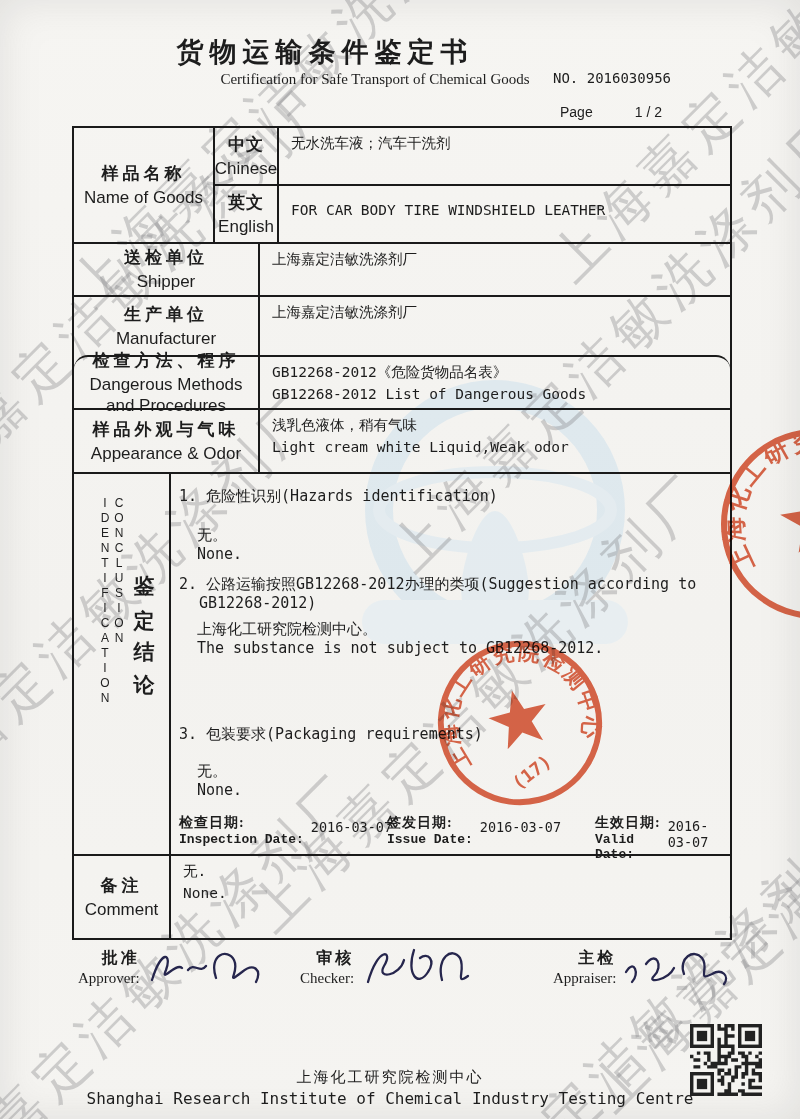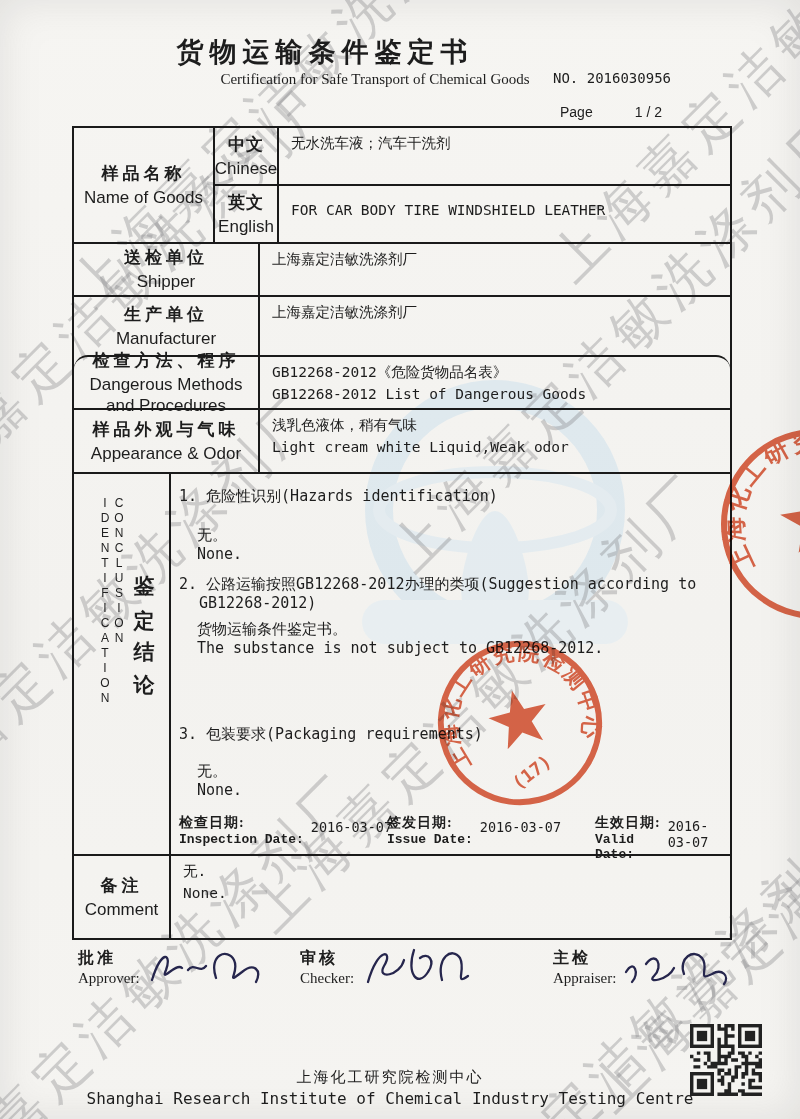--- a/index.html
+++ b/index.html
@@ -57,21 +57,21 @@
   .c-val{position:absolute;left:26px;font-family:"DejaVu Sans Mono",monospace;font-size:15px;line-height:1.3;}
   .dates{position:absolute;left:0;top:340px;width:100%;}
   .dgroup{position:absolute;display:flex;align-items:center;}
   .dlab .cn{font-size:14px;font-weight:bold;letter-spacing:1px;}
   .dlab .en{font-size:13px;font-weight:bold;font-family:Liberation Mono, monospace;}
   .dval{font-family:"DejaVu Sans Mono",monospace;font-size:13.5px;margin-left:7px;margin-top:-8px;}
   
   .stamp{position:absolute;z-index:3;mix-blend-mode:multiply;opacity:.92;}
   
   .sig-group{position:absolute;display:flex;z-index:2;align-items:flex-start;}
-  .sig-lab .cn{font-size:16px;font-weight:bold;letter-spacing:3px;text-align:left;}
+  .sig-lab .cn{font-size:16px;font-weight:bold;letter-spacing:3px;text-align:right;}
   .sig-lab .en{font-size:15px;margin-top:1px;}
   .sig-ink{margin-left:2px;margin-top:-8px;}
   
   .footer-cn{position:absolute;top:1068px;left:0;width:780px;text-align:center;
     font-size:15px;letter-spacing:2px;z-index:2;}
   .footer-en{position:absolute;top:1089px;left:0;width:780px;text-align:center;
     font-family:"DejaVu Sans Mono",monospace;font-size:16px;z-index:2;}
   .qr{position:absolute;left:690px;top:1024px;z-index:2;}
 </style>
 </head>
@@ -171,21 +171,21 @@
         <div class="vtext-en">IDENTIFICATION CONCLUSION</div>
         <div class="vtext-cn">鉴定结论</div>
       </div>
       <div class="cell concl-body">
         <div class="c-item" style="top:13px">1. 危险性识别(Hazards identification)</div>
         <div class="c-val" style="top:52px">无。</div>
         <div class="c-val" style="top:71px">None.</div>
 
         <div class="c-item" style="top:101px">2. 公路运输按照GB12268-2012办理的类项(Suggestion according to</div>
         <div class="c-item" style="top:120px;left:28px">GB12268-2012)</div>
-        <div class="c-val" style="top:146px">货物运输条件鉴定书。</div>
+        <div class="c-val" style="top:146px">上海化工研究院检测中心。</div>
         <div class="c-val" style="top:165px">The substance is not subject to GB12268-2012.</div>
 
         <div class="c-item" style="top:251px">3. 包装要求(Packaging requirements)</div>
         <div class="c-val" style="top:288px">无。</div>
         <div class="c-val" style="top:307px">None.</div>
 
         <div class="dates">
           <div class="dgroup" style="left:8px">
             <div class="dlab">
               <div class="cn">检查日期:</div>

